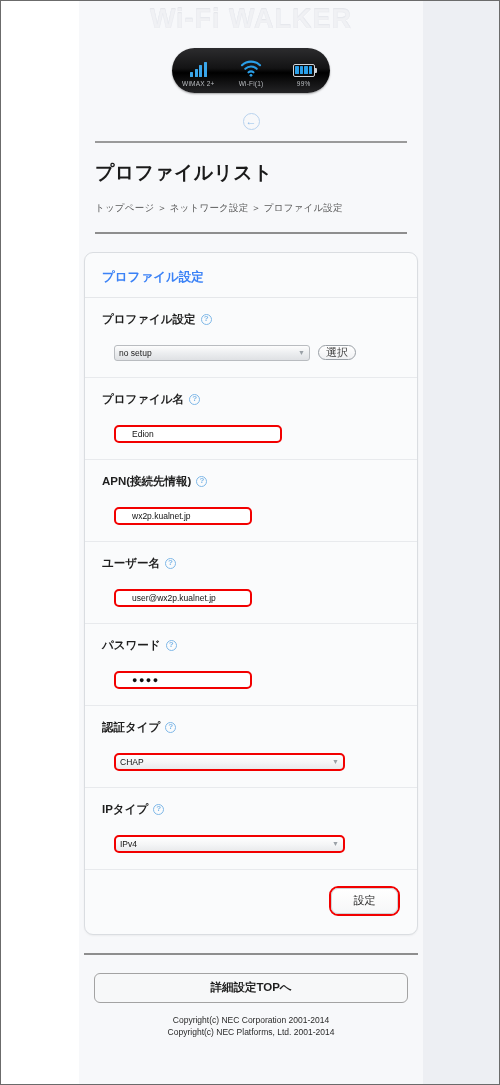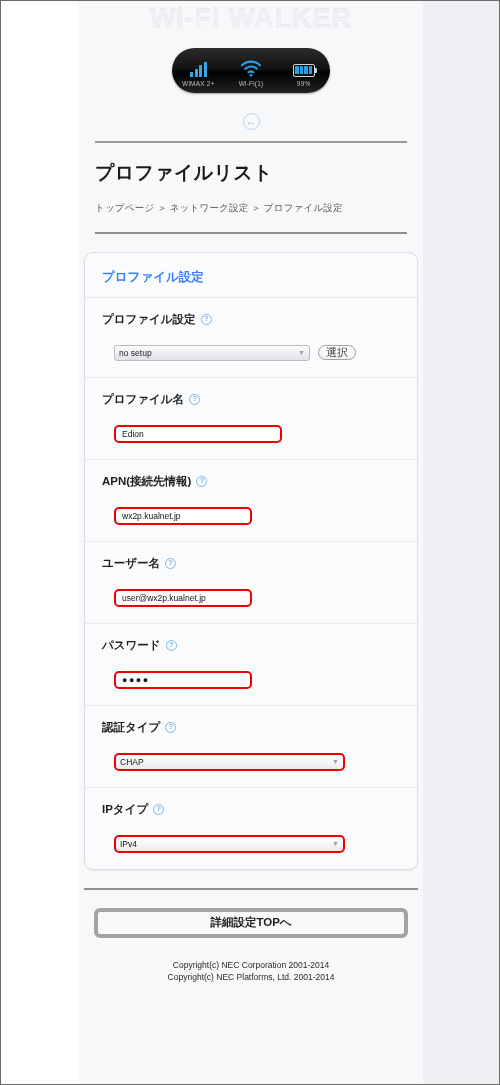--- a/index.html
+++ b/index.html
@@ -115,21 +115,21 @@
     line-height: 1; cursor: pointer;
   }
   .f-ctl { padding-left: 12px; display: flex; align-items: center; gap: 8px; }
 
   
   .tinput {
     width: 168px; height: 18px;
     border: 2.5px solid #f20000; border-radius: 5px;
     background: #ffffff;
     font-size: 8.5px; color: #111;
-    padding: 0 6px;
+    padding: 0 16px;
     font-family: "Liberation Sans", sans-serif;
     display: flex; align-items: center;
   }
   .tinput.wide { width: 138px; }
   .dots { letter-spacing: 1.5px; font-size: 9px; }
 
   
   .sel-red {
     width: 231px; height: 18px;
     border: 2.5px solid #f20000; border-radius: 5px;
@@ -165,27 +165,27 @@
     background: linear-gradient(180deg,#ffffff 0%,#f6f7f8 100%);
     font-size: 11px; color: #222;
     display: flex; align-items: center; justify-content: center;
     cursor: pointer;
   }
 
   
   .foot-rule { height: 2px; background: #8e8e8e; margin: 18px 5px 0 5px; }
   .btn-top {
     margin: 18px 15px 0 15px; height: 30px;
-    border: 4px solid #a3a3a3; border-radius: 6px;
+    border: 1px solid #a3a3a3; border-radius: 6px;
     background: #f7f8f9;
     font-size: 11.5px; font-weight: bold; color: #1d1d1d;
     display: flex; align-items: center; justify-content: center;
     cursor: pointer;
   }
-  .copy { text-align: center; font-size: 8.5px; color: #2a2a2a; margin-top: 21px; line-height: 1.45; }
+  .copy { text-align: center; font-size: 8.5px; color: #2a2a2a; margin-top: 11px; line-height: 1.45; }
 </style>
 </head>
 <body>
 
 <div id="frame">
   <div id="band-left"></div>
   <div id="band-main"></div>
   <div id="band-right"></div>
 
   <div id="page">
@@ -317,20 +317,25 @@
           <span class="help">?</span>
         </div>
         <div class="f-ctl">
           <div class="sel-red">
             <span>IPv4</span>
             <span class="chev">▼</span>
           </div>
         </div>
       </div>
 
+      <div class="submit-row">
+        <div class="btn-submit-wrap">
+          <div class="btn-submit">設定</div>
+        </div>
+      </div>
     </div>
 
     <div class="foot-rule"></div>
     <div class="btn-top">詳細設定TOPへ</div>
     <div class="copy">
       <div>Copyright(c) NEC Corporation 2001-2014</div>
       <div>Copyright(c) NEC Platforms, Ltd. 2001-2014</div>
     </div>
 
   </div>

